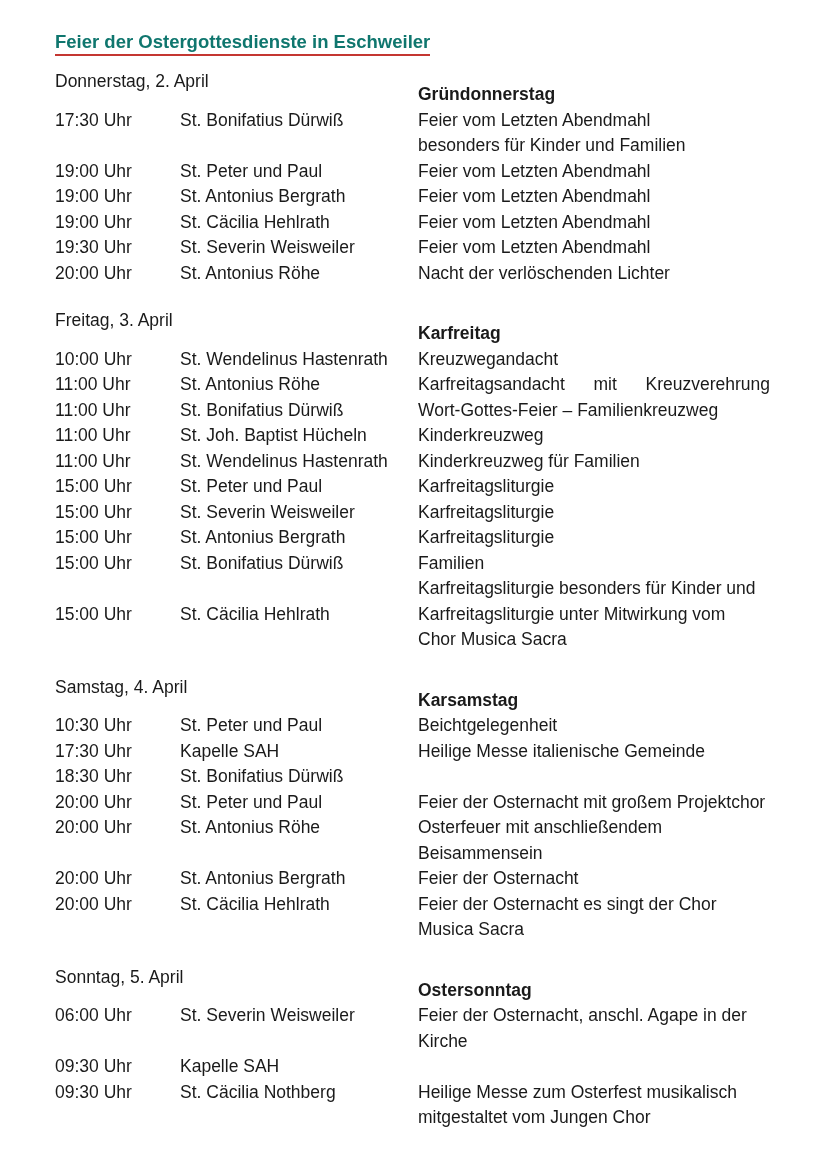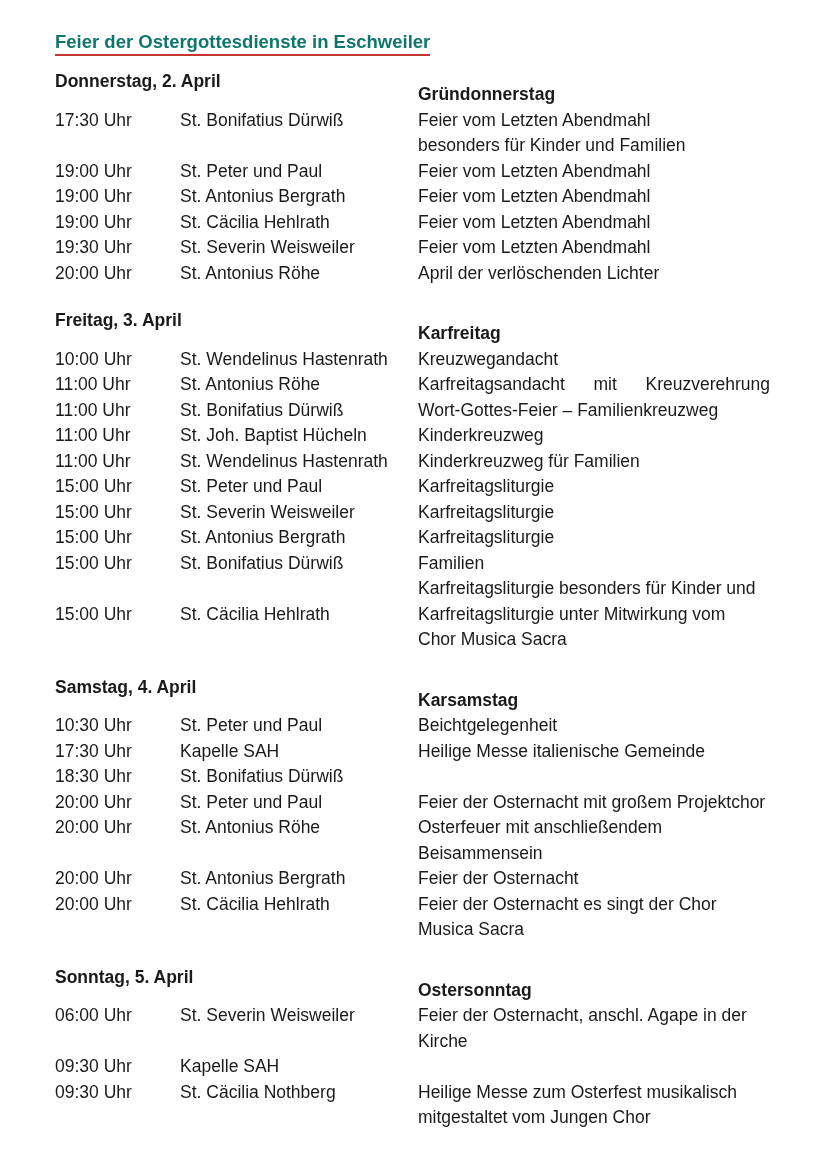--- a/index.html
+++ b/index.html
@@ -30,21 +30,21 @@
   .day-section { margin-top: 22px; }
   .day-section:first-child { margin-top: 0; }
   .row {
     display: grid;
     grid-template-columns: 125px 238px 352px;
     font-size: 17.5px;
     line-height: 25.5px;
   }
   .header-row .day-cell {
     grid-column: 1 / 3;
-    font-weight: bold;
+    font-weight: normal;
   }
   .header-row .holiday-cell {
     font-weight: bold;
     margin-top: 13px;
   }
   .time-cell, .church-cell {
     white-space: nowrap;
   }
   .desc-cell { }
   .desc-line {
@@ -106,21 +106,21 @@
     <div class="church-cell">St. Severin Weisweiler</div>
     <div class="desc-cell">
             <div class="desc-line">Feier vom Letzten Abendmahl</div>
           </div>
   </div>
 
   <div class="row service-row">
     <div class="time-cell">20:00 Uhr</div>
     <div class="church-cell">St. Antonius Röhe</div>
     <div class="desc-cell">
-            <div class="desc-line">April der verlöschenden Lichter</div>
+            <div class="desc-line">Nacht der verlöschenden Lichter</div>
           </div>
   </div>
 </section>
 
   <section class="day-section">
     <div class="row header-row">
       <div class="day-cell">Freitag, 3. April</div>
       <div class="holiday-cell">Karfreitag</div>
     </div>
 

